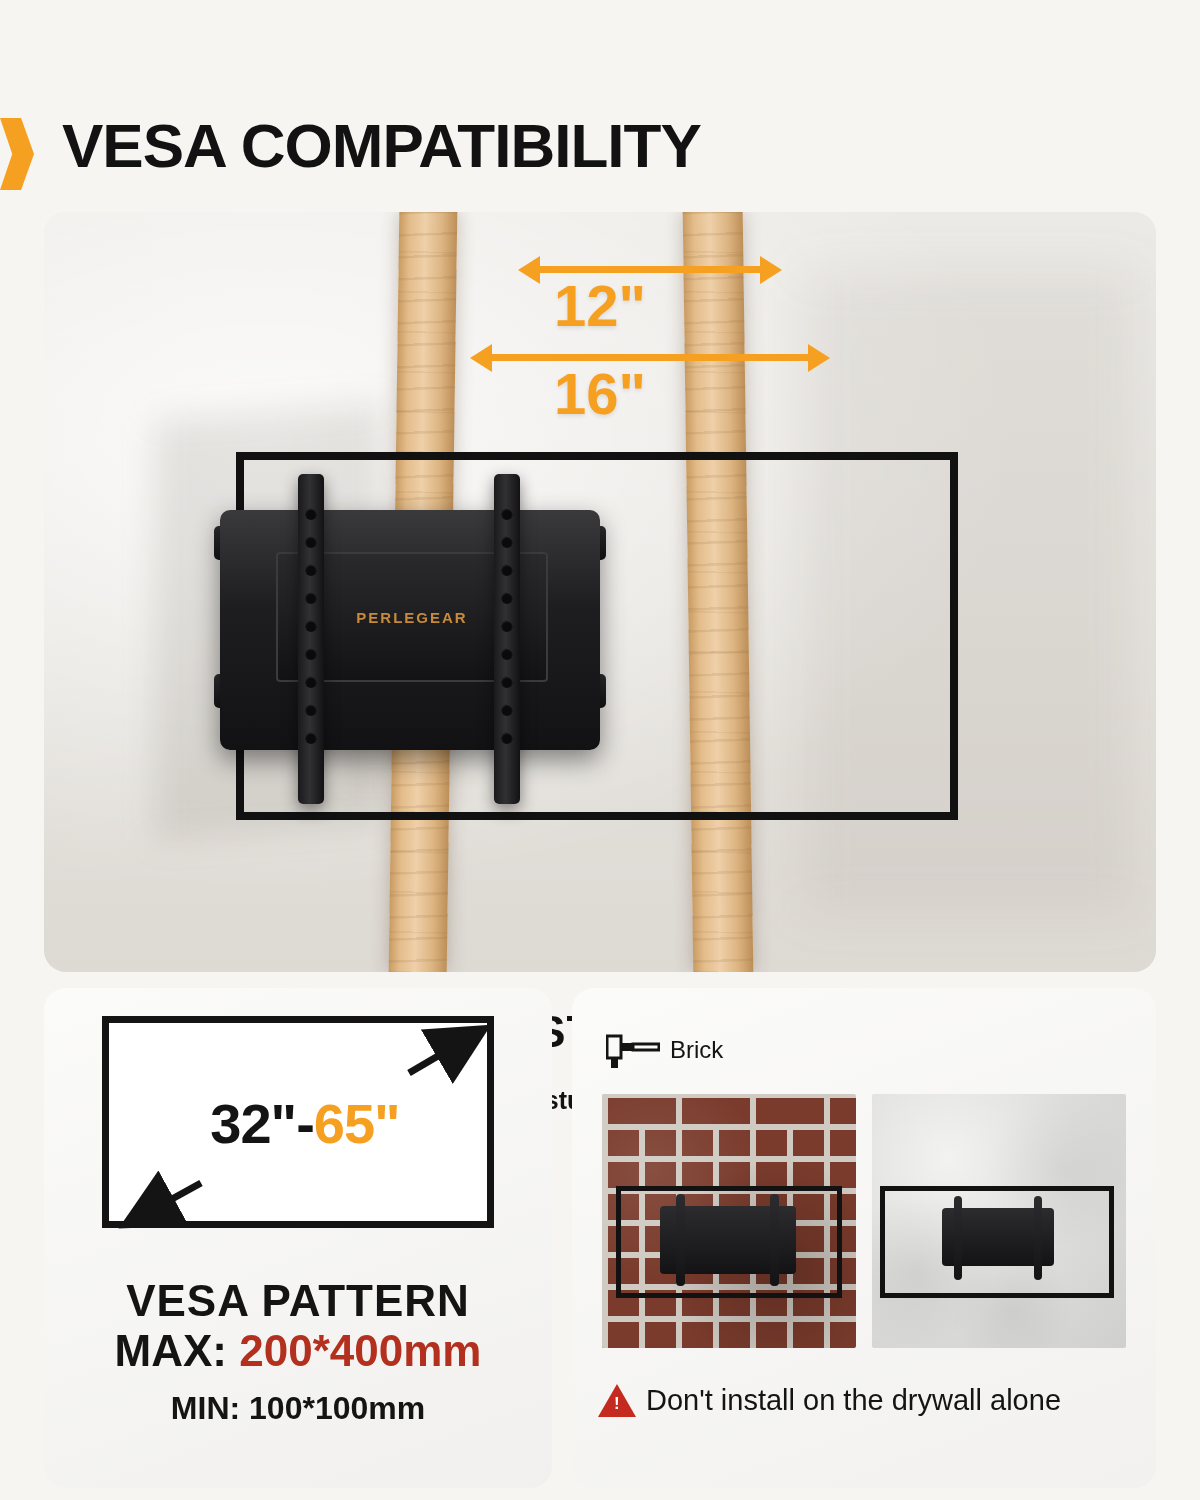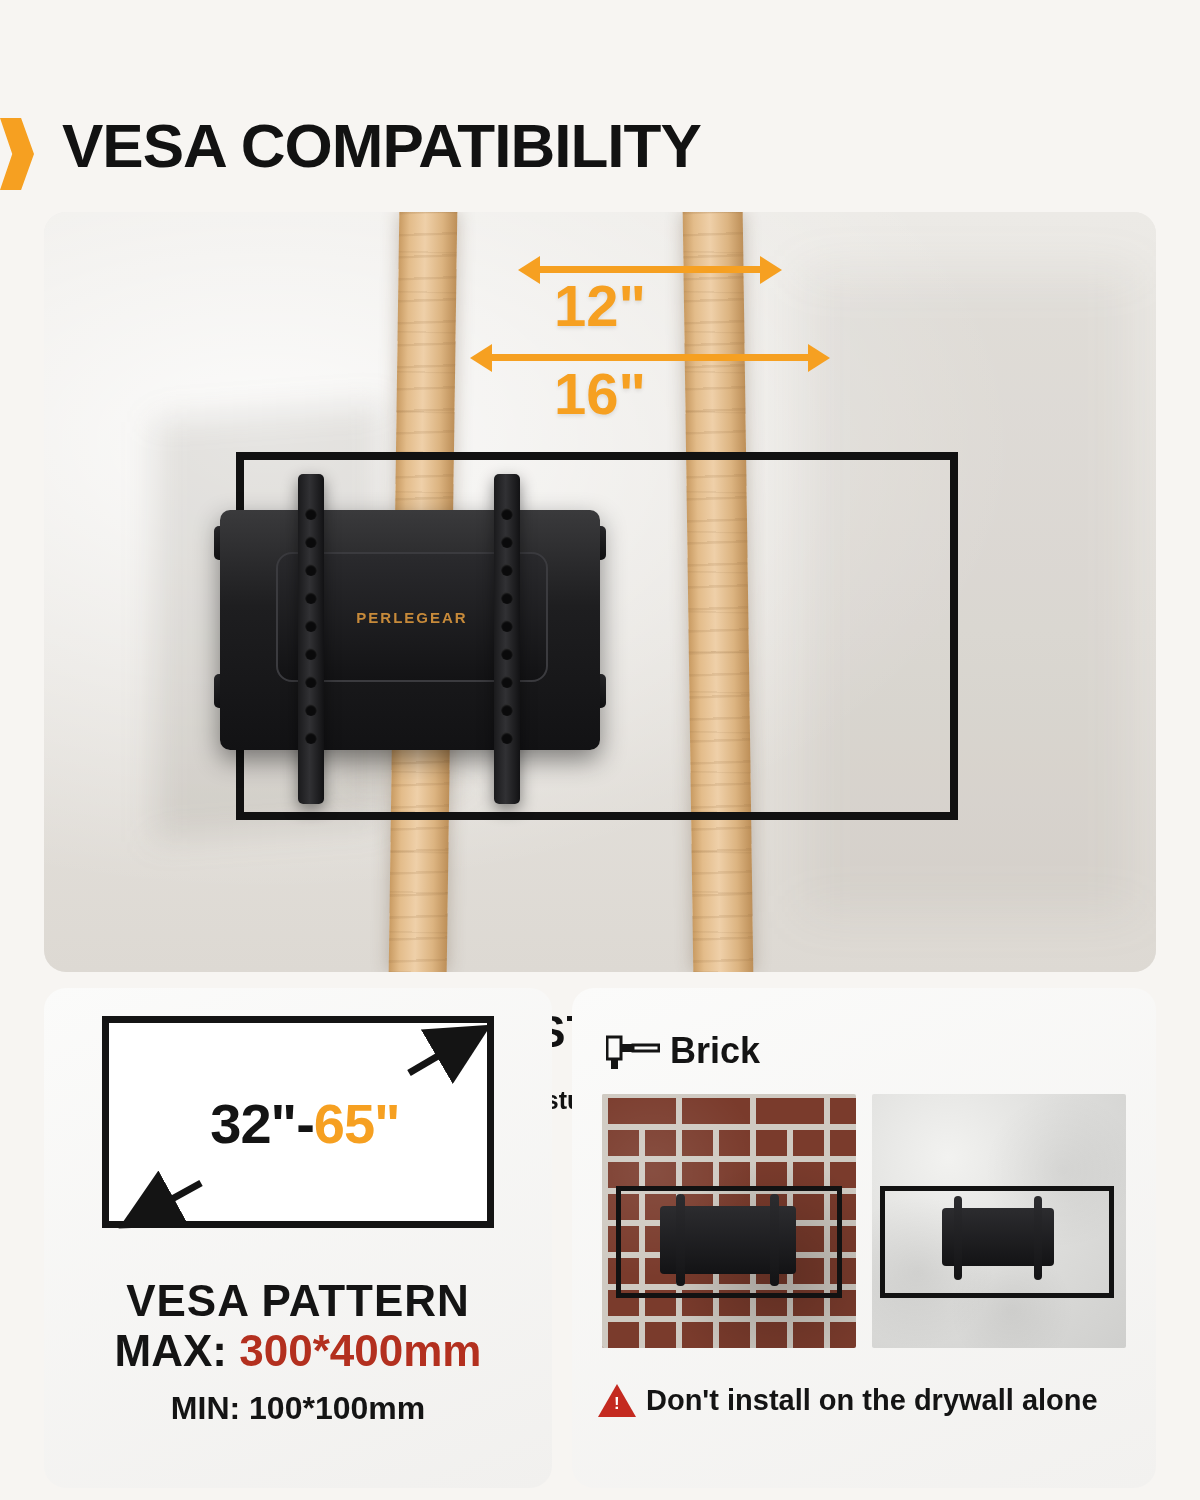--- a/index.html
+++ b/index.html
@@ -217,21 +217,21 @@
   }
   .mount-wing2.left { left: -6px; }
   .mount-wing2.right { right: -6px; }
   .mount-center {
     position: absolute;
     left: 56px;
     top: 78px;
     width: 268px;
     height: 126px;
     background: linear-gradient(180deg, #2a2a2d 0%, #131315 100%);
-    border-radius: 16px;
+    border-radius: 4px;
     border: 2px solid #3b3b3f;
     text-decoration: underline;
   }
   .mount-logo {
     position: absolute;
     left: 50%;
     top: 50%;
     transform: translate(-50%, -50%);
     color: #c78a3a;
     font-size: 15px;
@@ -344,22 +344,22 @@
   .mat-head {
     position: absolute;
     top: 42px;
     display: flex;
     align-items: center;
     gap: 10px;
   }
   .mat-head.brick { left: 34px; }
   .mat-head.concrete { left: 308px; }
   .mat-label {
-    font-size: 36px;
-    font-weight: bold;
+    font-size: 24px;
+    font-weight: normal;
     color: #141414;
   }
   .drill-icon {
     width: 54px;
     height: 40px;
     position: relative;
   }
   .mat-img {
     position: absolute;
     top: 106px;
@@ -443,21 +443,21 @@
     position: absolute;
     left: -3px;
     top: 10px;
     color: #ffffff;
     font-size: 17px;
     font-weight: bold;
     font-family: "Liberation Sans", sans-serif;
   }
   .warn-text {
     font-size: 29px;
-    font-weight: bold;
+    font-weight: normal;
     color: #141414;
     white-space: nowrap;
   }
 </style>
 </head>
 <body>
 
 <div class="header">
   <div class="header-chevron"></div>
   <div class="header-title">VESA COMPATIBILITY</div>
@@ -540,21 +540,21 @@
           <path d="M0,0 L9,4.5 L0,9 z" fill="#141414"></path>
         </marker>
       </defs>
       <line x1="300" y1="50" x2="358" y2="16" stroke="#141414" stroke-width="7" marker-end="url(#ah)"></line>
       <line x1="92" y1="160" x2="34" y2="192" stroke="#141414" stroke-width="7" marker-end="url(#ah)"></line>
     </svg>
   </div>
 
   <div class="vesa-title">VESA PATTERN</div>
   <div class="vesa-max">
-    <span>MAX: </span><span class="accent">300*400mm</span>
+    <span>MAX: </span><span class="accent">200*400mm</span>
   </div>
   <div class="vesa-min">MIN: 100*100mm</div>
 </div>
 
 <div class="panel panel-bottom-right">
 
   <div class="mat-head brick">
     <div class="drill-icon">
       <svg width="54" height="40" viewBox="0 0 54 40">
         <rect x="1" y="6" width="14" height="22" fill="none" stroke="#141414" stroke-width="3"></rect>

